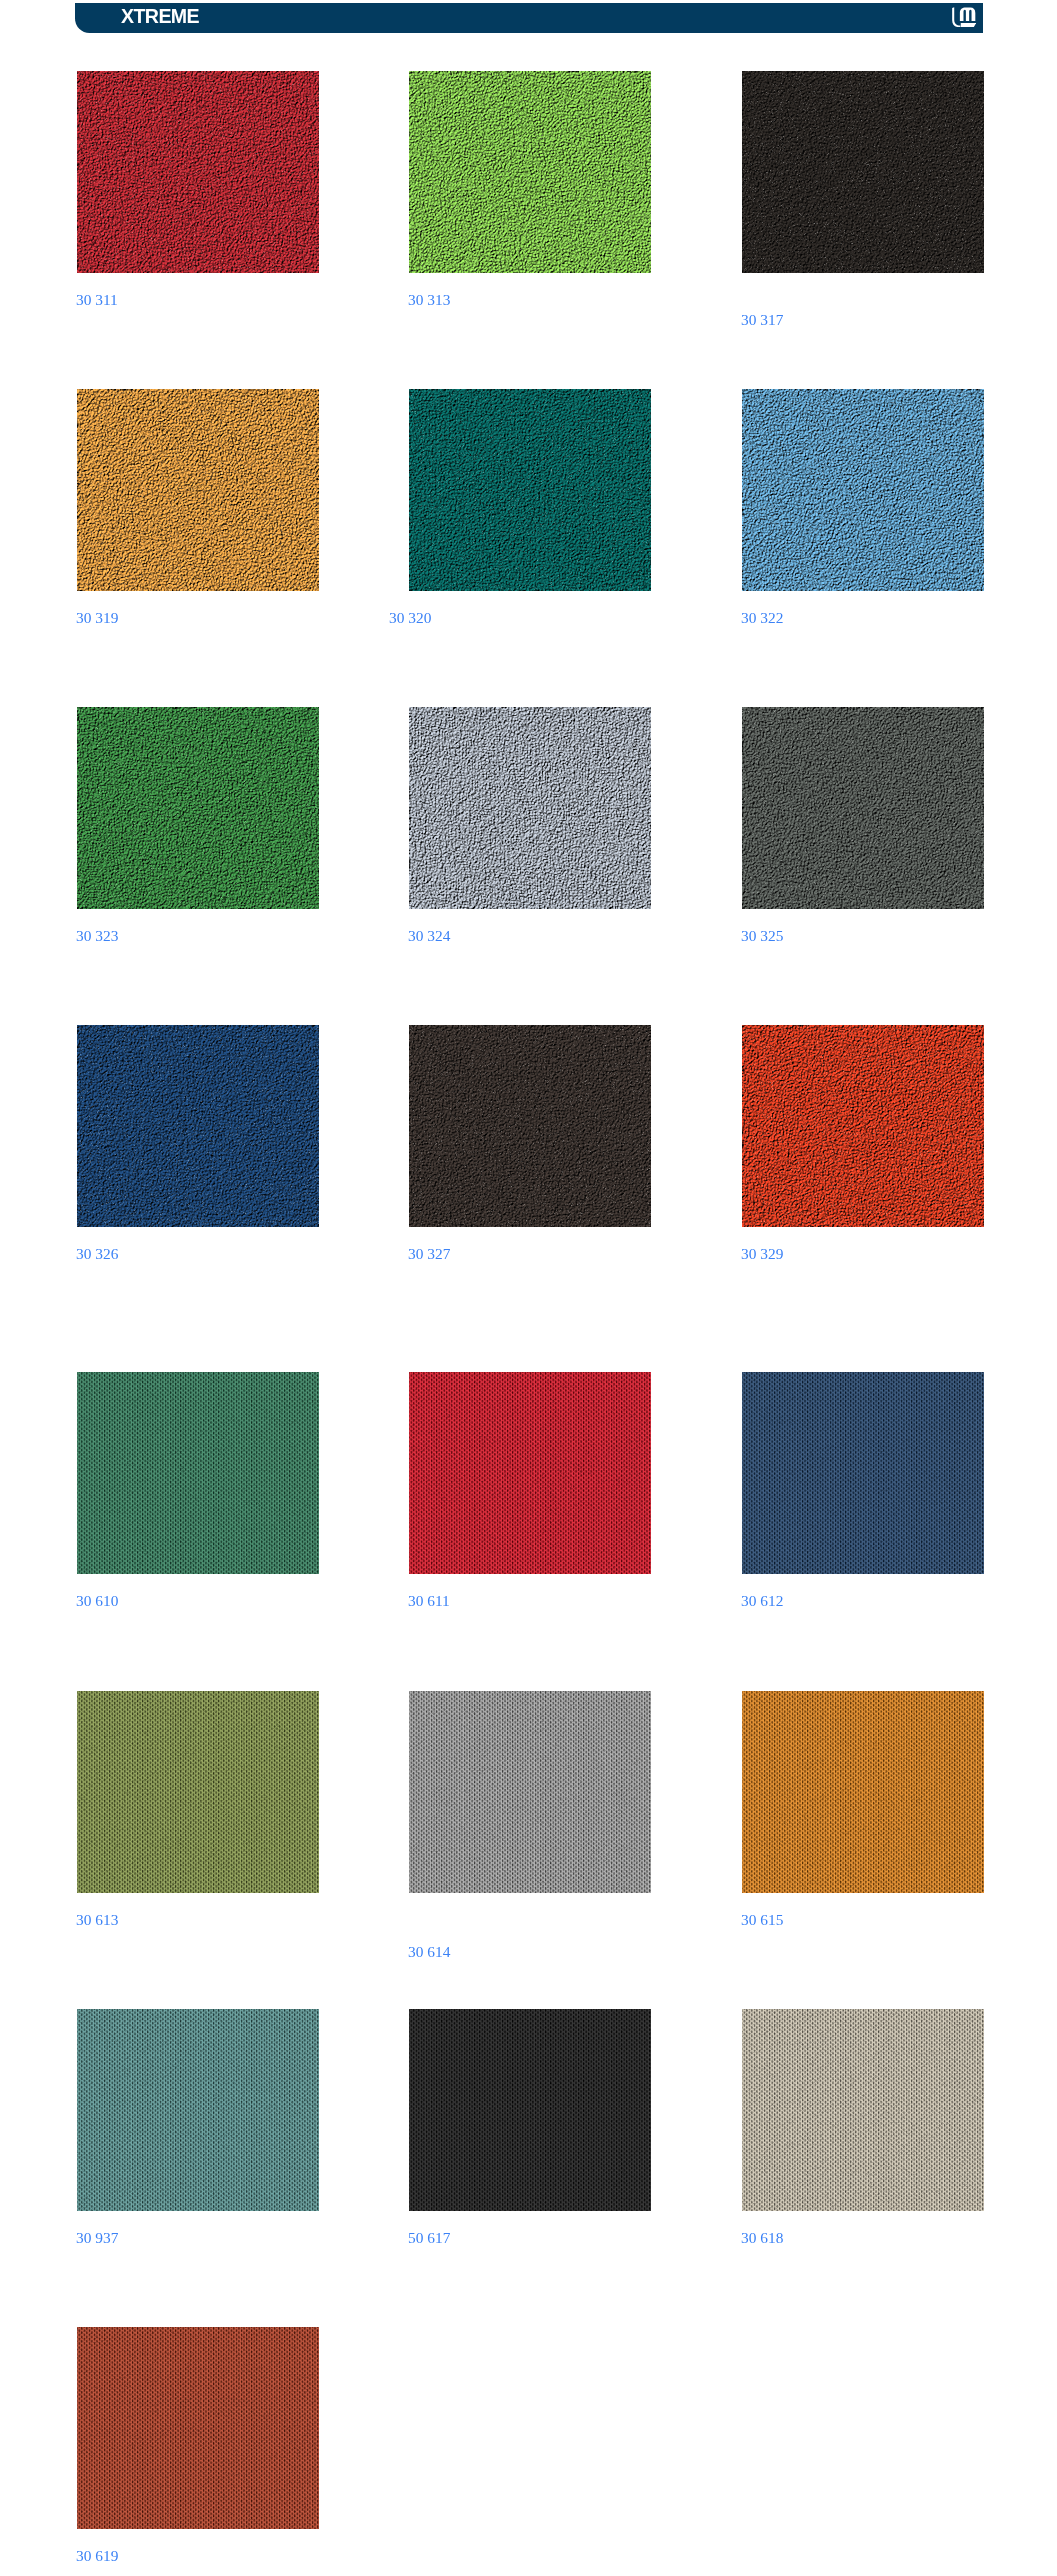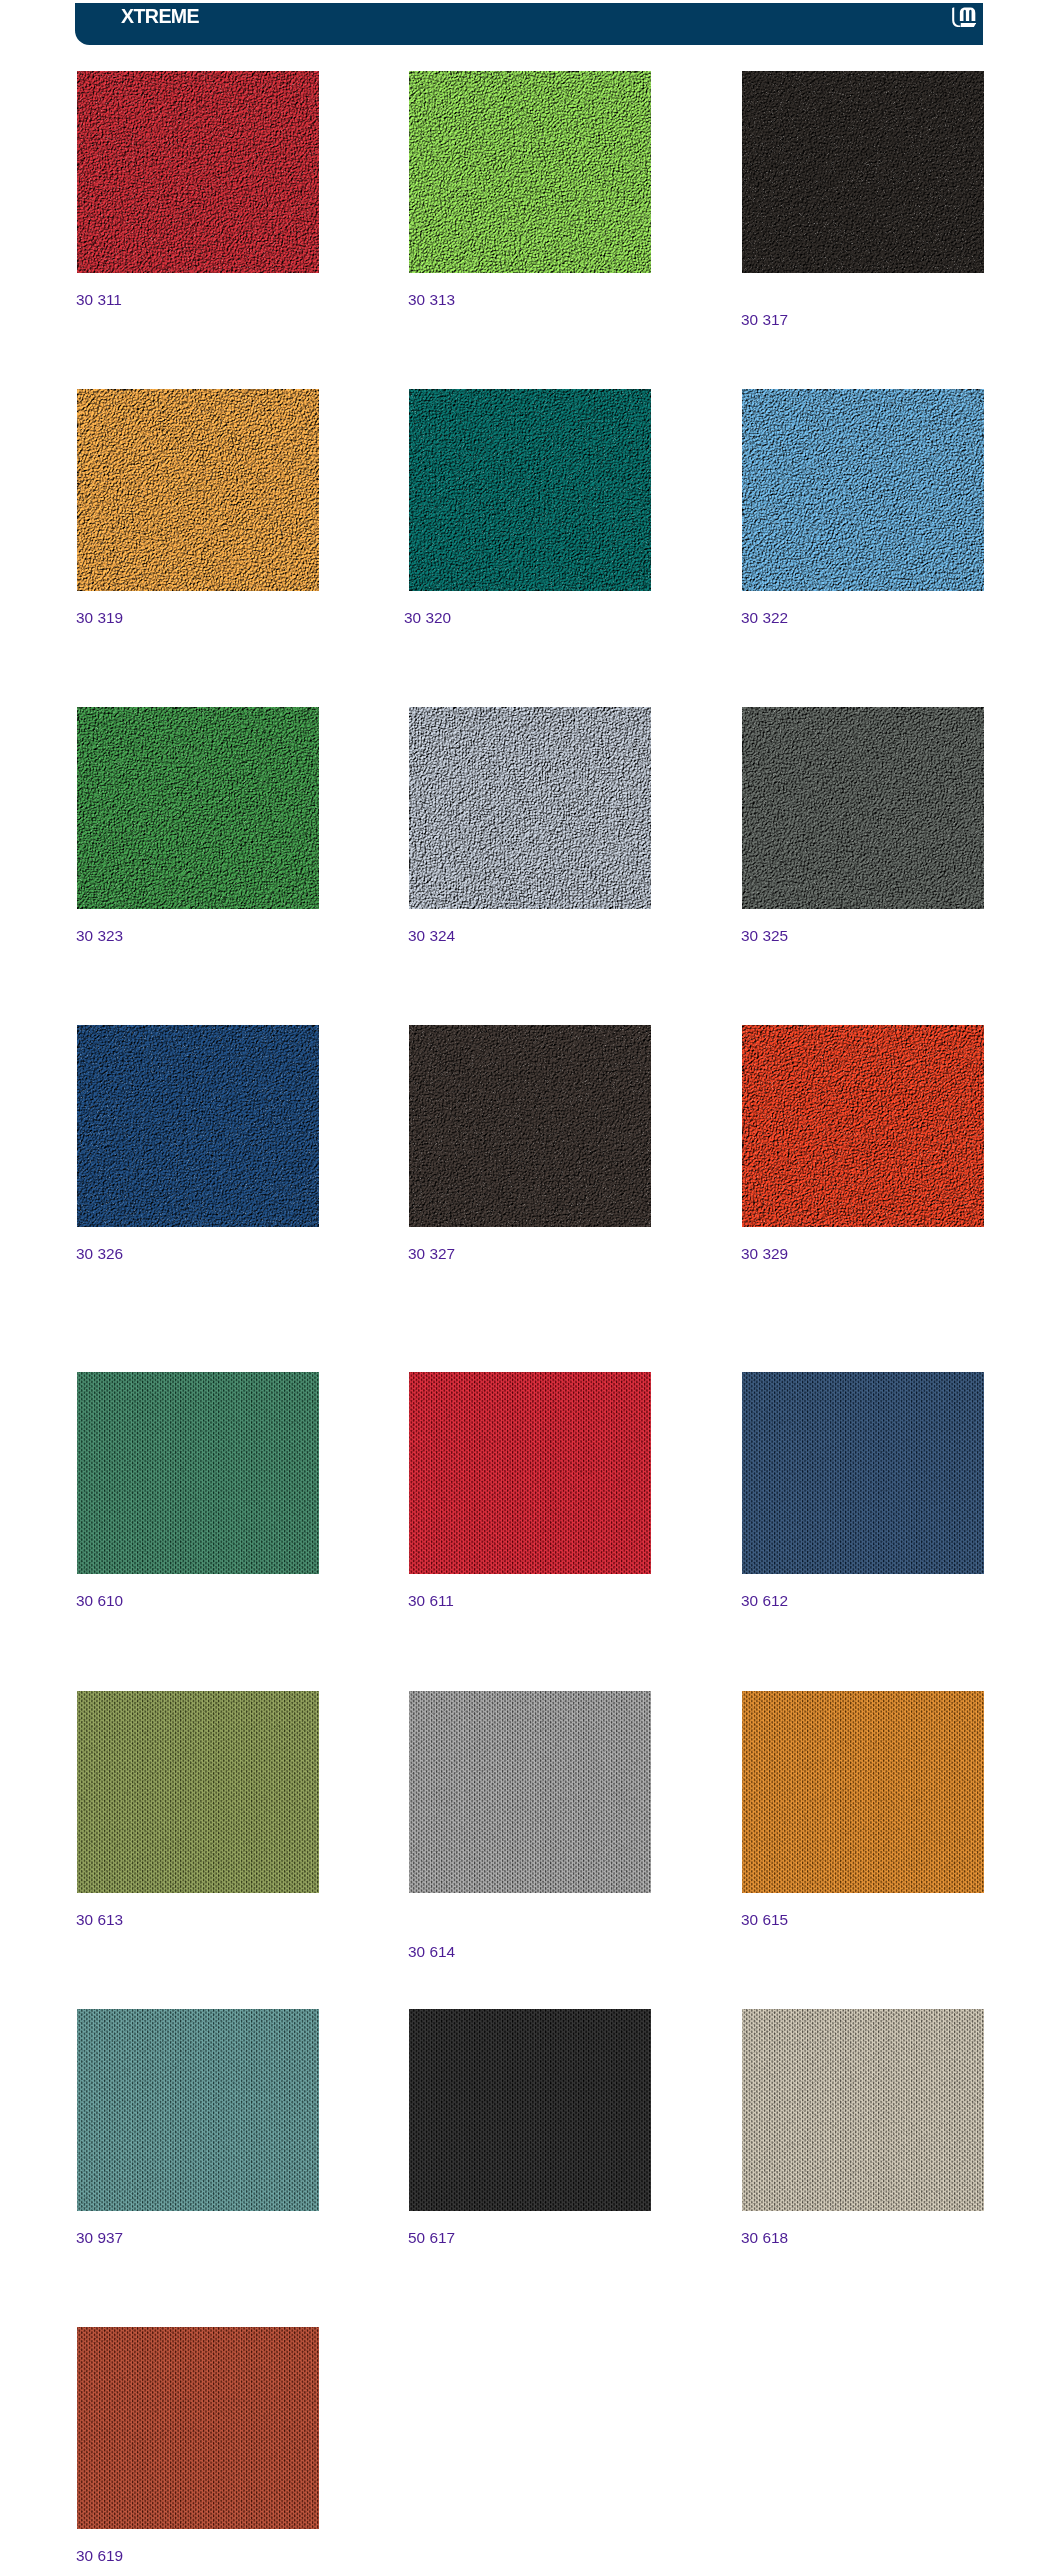--- a/index.html
+++ b/index.html
@@ -8,21 +8,21 @@
     width:1058px; height:2576px;
     font-family:"Liberation Sans", sans-serif;
     position:relative;
     overflow:hidden;
   }
   .page { position:absolute; left:0; top:0; width:1058px; height:2576px; background:#fff; }
 
   
   .sec-header {
     position:absolute;
-    left:75px; width:908px; height:42px;
+    left:75px; width:908px; height:30px;
     background:#033b5f;
     border-bottom-left-radius:14.5px;
     box-sizing:border-box;
   }
   .sec-title {
     position:absolute; left:46px; top:0; height:26.4px;
     line-height:27px;
     color:#ffffff;
     font-size:19.6px;
     font-weight:bold;
@@ -38,23 +38,24 @@
   .swatch {
     position:absolute;
     width:242px; height:202px;
     overflow:hidden;
   }
   .swatch > svg { display:block; width:242px; height:202px; }
   .label {
     position:absolute;
     -webkit-font-smoothing:antialiased;
     font-size:15.4px;
-    color:#4c1d95;
+    color:#3b82f6;
     white-space:nowrap;
     line-height:1;
+    font-family:Liberation Serif, serif;
   }
   #defs { position:absolute; width:0; height:0; overflow:hidden; }
 </style>
 </head>
 <body>
 
 <svg id="defs">
     <defs id="defs-inner">
       <filter id="knitBlur" x="-20%" y="-20%" width="140%" height="140%">
         <feGaussianBlur stdDeviation="0.28"></feGaussianBlur>
@@ -515,21 +516,21 @@
       <svg width="242" height="202" viewBox="0 0 284 237">
         <rect width="284" height="237" filter="url(#t0_3)"></rect>
       </svg>
     </div>
     <div class="label" style="left: 76px; top: 610px;">30 319</div>
     <div class="swatch" style="left: 409px; top: 389px; background: rgb(8, 99, 94);">
       <svg width="242" height="202" viewBox="0 0 284 237">
         <rect width="284" height="237" filter="url(#t0_4)"></rect>
       </svg>
     </div>
-    <div class="label" style="left: 404px; top: 610px;">30 320</div>
+    <div class="label" style="left: 389px; top: 610px;">30 320</div>
     <div class="swatch" style="left: 742px; top: 389px; background: rgb(92, 152, 190);">
       <svg width="242" height="202" viewBox="0 0 284 237">
         <rect width="284" height="237" filter="url(#t0_5)"></rect>
       </svg>
     </div>
     <div class="label" style="left: 741px; top: 610px;">30 322</div>
     <div class="swatch" style="left: 77px; top: 707px; background: rgb(57, 133, 65);">
       <svg width="242" height="202" viewBox="0 0 284 237">
         <rect width="284" height="237" filter="url(#t0_6)"></rect>
       </svg>

